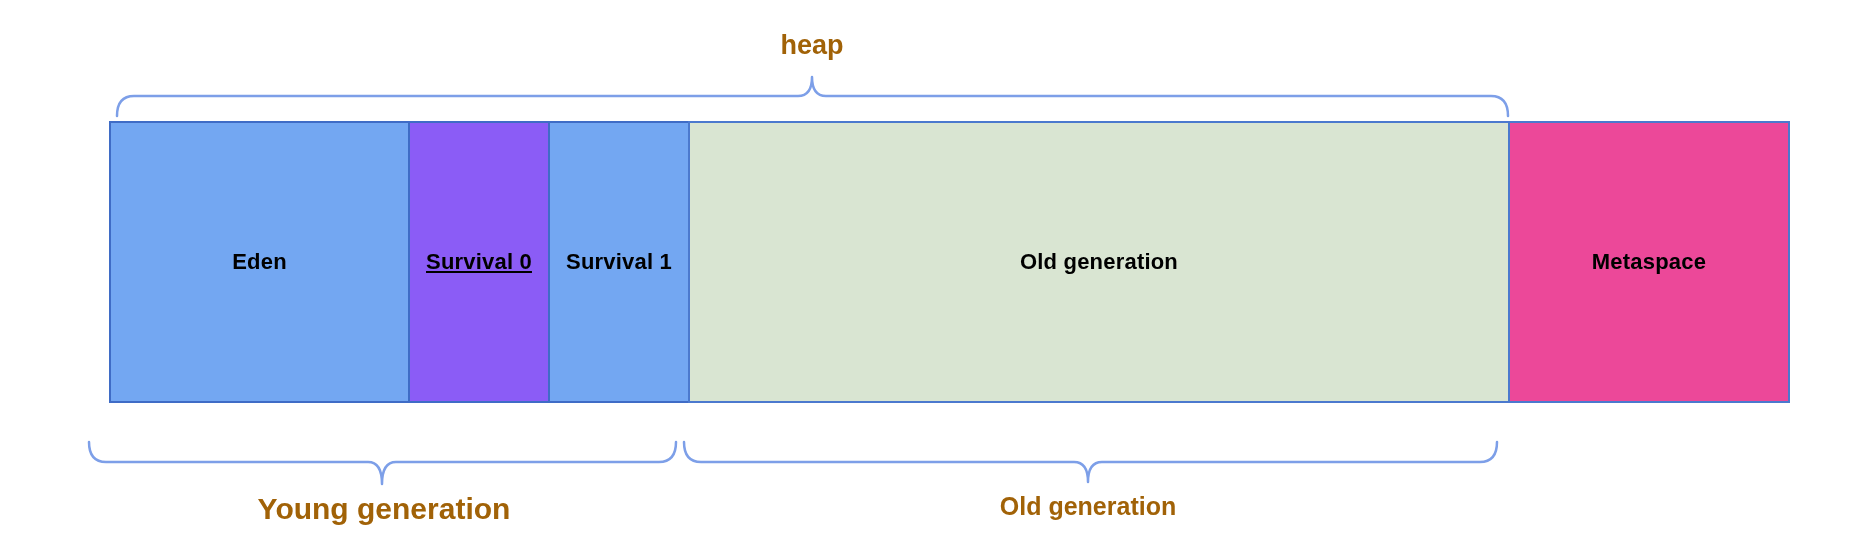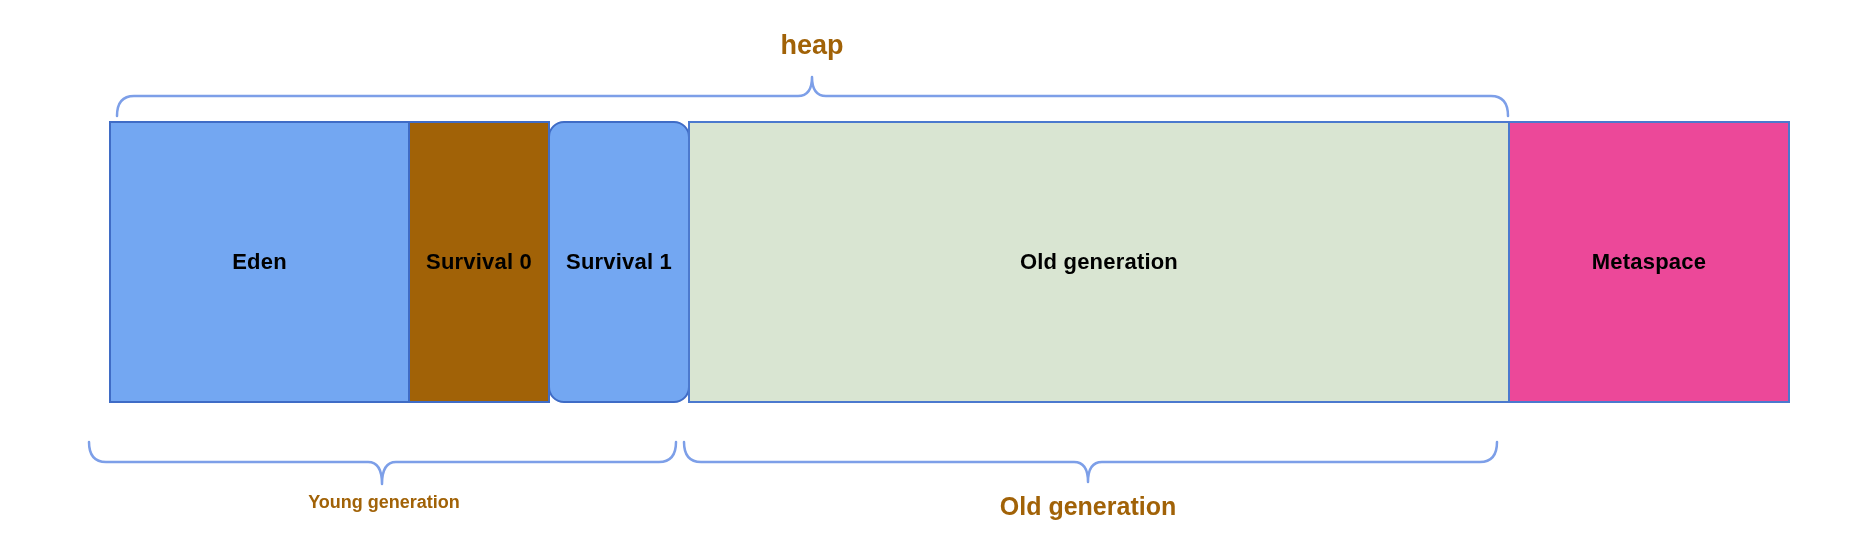--- a/index.html
+++ b/index.html
@@ -40,21 +40,21 @@
   .box--metaspace { left: 1508px; width: 282px; }
 
   .outer-label {
     position: absolute;
     transform: translateX(-50%);
     font-weight: bold;
     color: #a16207;
     white-space: nowrap;
   }
   .outer-label--heap  { left: 812px;  top: 30px;  font-size: 27px; }
-  .outer-label--young { left: 384px;  top: 492px; font-size: 18px; }
+  .outer-label--young { left: 384px;  top: 492px; font-size: 30px; }
   .outer-label--old   { left: 1088px; top: 492px; font-size: 25px; }
 
   .braces {
     position: absolute;
     left: 0; top: 0;
     width: 1874px;
     height: 544px;
     pointer-events: none;
   }
   .braces path {
@@ -74,25 +74,25 @@
   <svg class="braces" viewBox="0 0 1874 544">
     <path d="M 117 116 Q 117 96 134 96 L 798 96 Q 812 96 812 77 Q 812 96 826 96 L 1491 96 Q 1508 96 1508 116" stroke="#7d9fe8"></path>
     <path d="M 89 442 Q 89 462 106 462 L 368 462 Q 382 462 382 484 Q 382 462 396 462 L 659 462 Q 676 462 676 442" stroke="#7d9fe8"></path>
     <path d="M 684 442 Q 684 462 701 462 L 1074 462 Q 1088 462 1088 482 Q 1088 462 1102 462 L 1480 462 Q 1497 462 1497 442" stroke="#7d9fe8"></path>
   </svg>
 
   <div class="box box--blue box--eden" style="background-color: rgb(115, 167, 242);">
     <span class="box-label">Eden</span>
   </div>
 
-  <div class="box box--blue box--survival0" style="background-color: #a16207;">
+  <div class="box box--blue box--survival0" style="background-color: #8b5cf6; text-decoration: underline;">
     <span class="box-label">Survival 0</span>
   </div>
 
-  <div class="box box--blue box--survival1" style="background-color: rgb(115, 167, 242); border-radius: 16px;">
+  <div class="box box--blue box--survival1" style="background-color: rgb(115, 167, 242);">
     <span class="box-label">Survival 1</span>
   </div>
 
   <div class="box box--oldgen" style="background-color: rgb(217, 229, 210);">
     <span class="box-label">Old generation</span>
   </div>
 
   <div class="box box--metaspace" style="background-color: #ec4899;">
     <span class="box-label">Metaspace</span>
   </div>

